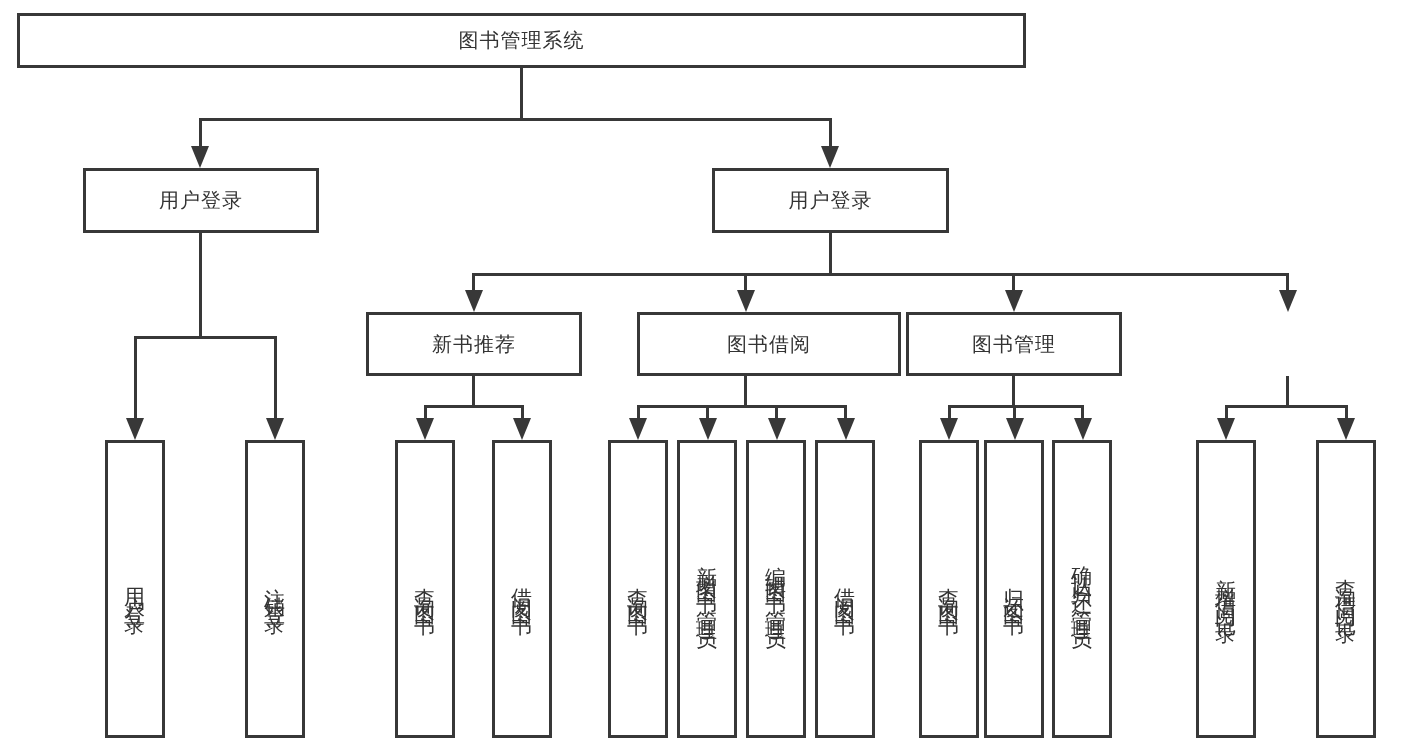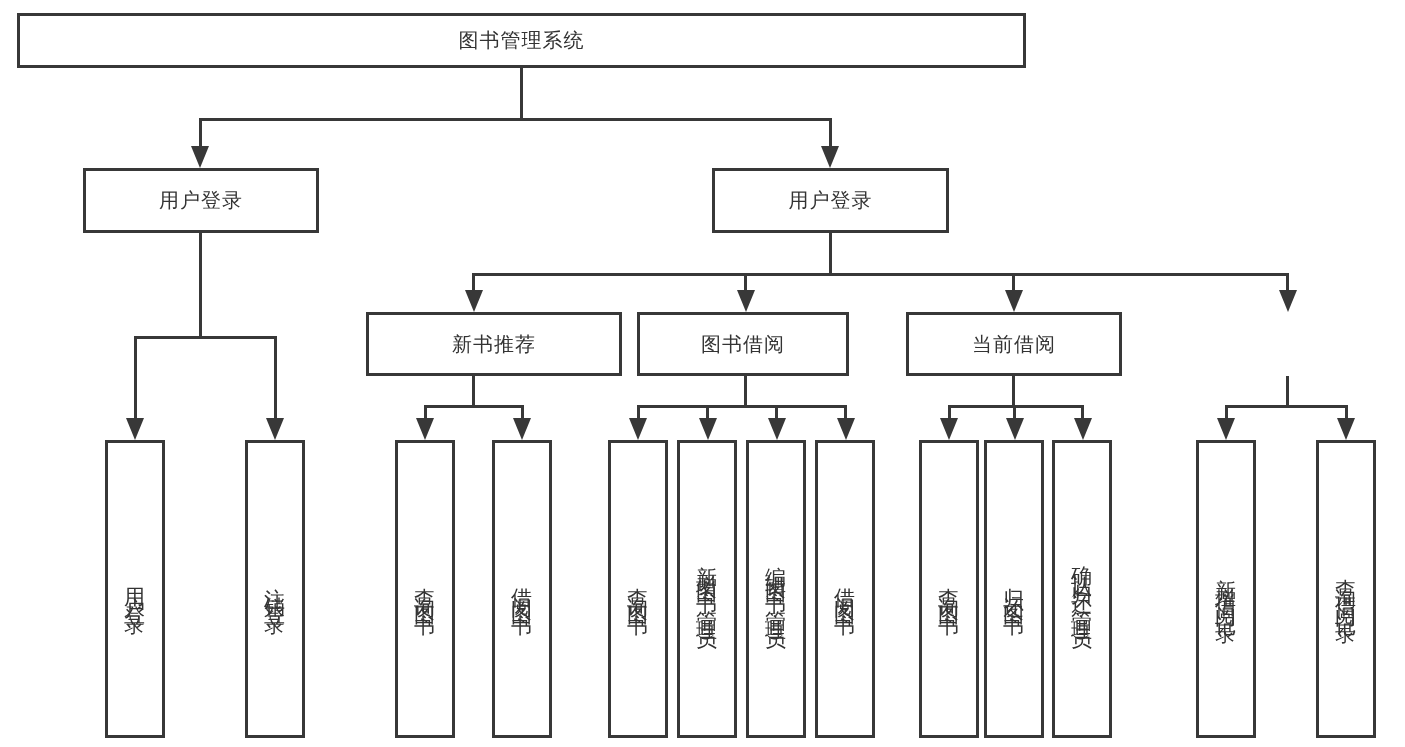--- a/index.html
+++ b/index.html
@@ -93,23 +93,23 @@
   <div class="hline" style="left:473px; top:273px; width:816px;"></div>
   <div class="vline" style="left:472px; top:273px; height:22px;"></div>
   <div class="vline" style="left:744px; top:273px; height:22px;"></div>
   <div class="vline" style="left:1012px; top:273px; height:22px;"></div>
   <div class="vline" style="left:1286px; top:273px; height:22px;"></div>
   <div class="arrow" style="left:465px; top:290px;"></div>
   <div class="arrow" style="left:737px; top:290px;"></div>
   <div class="arrow" style="left:1005px; top:290px;"></div>
   <div class="arrow" style="left:1279px; top:290px;"></div>
 
-  <div class="box" style="left:366px; top:312px; width:256px; height:64px;">新书推荐</div>
-  <div class="box" style="left:637px; top:312px; width:212px; height:64px;">图书借阅</div>
-  <div class="box" style="left:906px; top:312px; width:216px; height:64px;">当前借阅</div>
+  <div class="box" style="left:366px; top:312px; width:216px; height:64px;">新书推荐</div>
+  <div class="box" style="left:637px; top:312px; width:264px; height:64px;">图书借阅</div>
+  <div class="box" style="left:906px; top:312px; width:216px; height:64px;">图书管理</div>
 
   <div class="vline" style="left:472px; top:376px; height:32px;"></div>
   <div class="vline" style="left:744px; top:376px; height:32px;"></div>
   <div class="vline" style="left:1012px; top:376px; height:32px;"></div>
   <div class="vline" style="left:1286px; top:376px; height:32px;"></div>
 
   <div class="hline" style="left:424px; top:405px; width:99px;"></div>
   <div class="hline" style="left:637px; top:405px; width:210px;"></div>
   <div class="hline" style="left:948px; top:405px; width:136px;"></div>
   <div class="hline" style="left:1225px; top:405px; width:122px;"></div>

